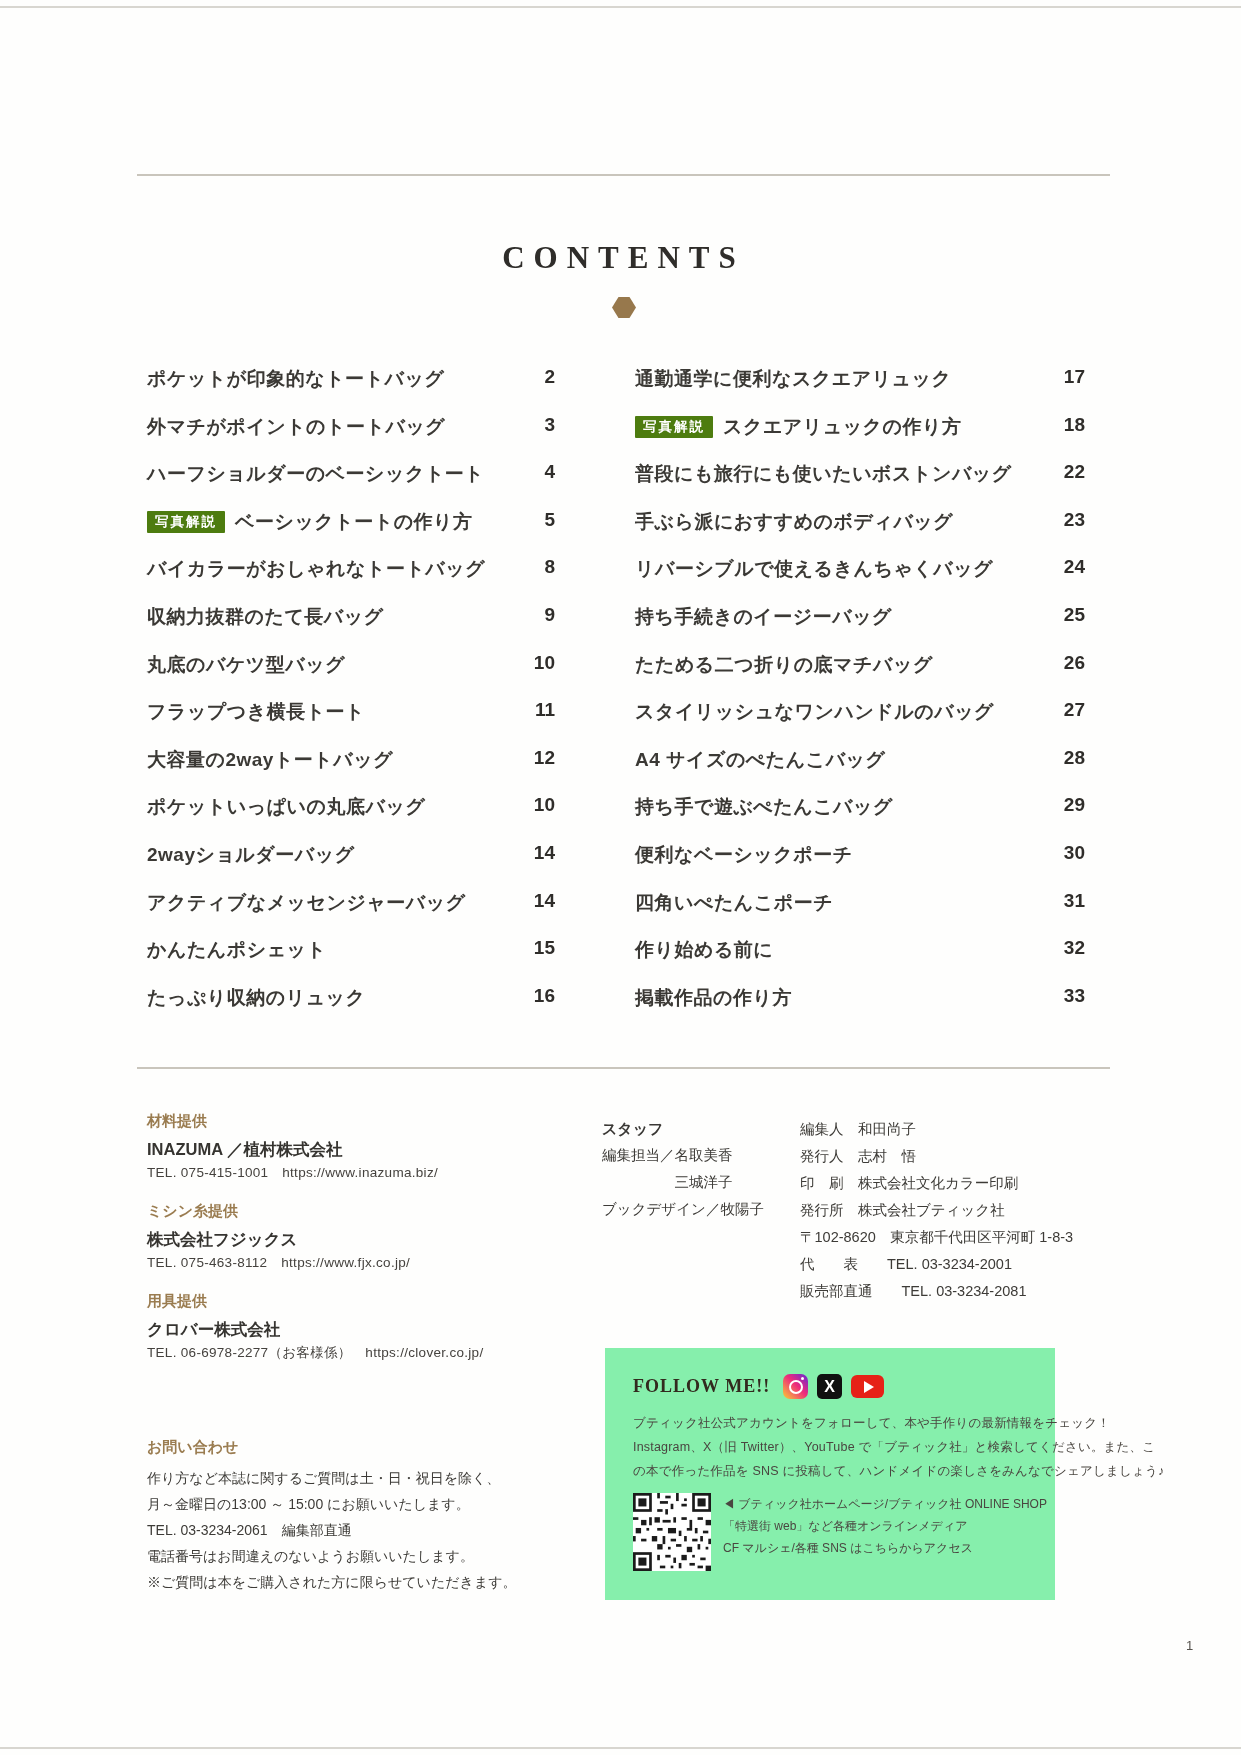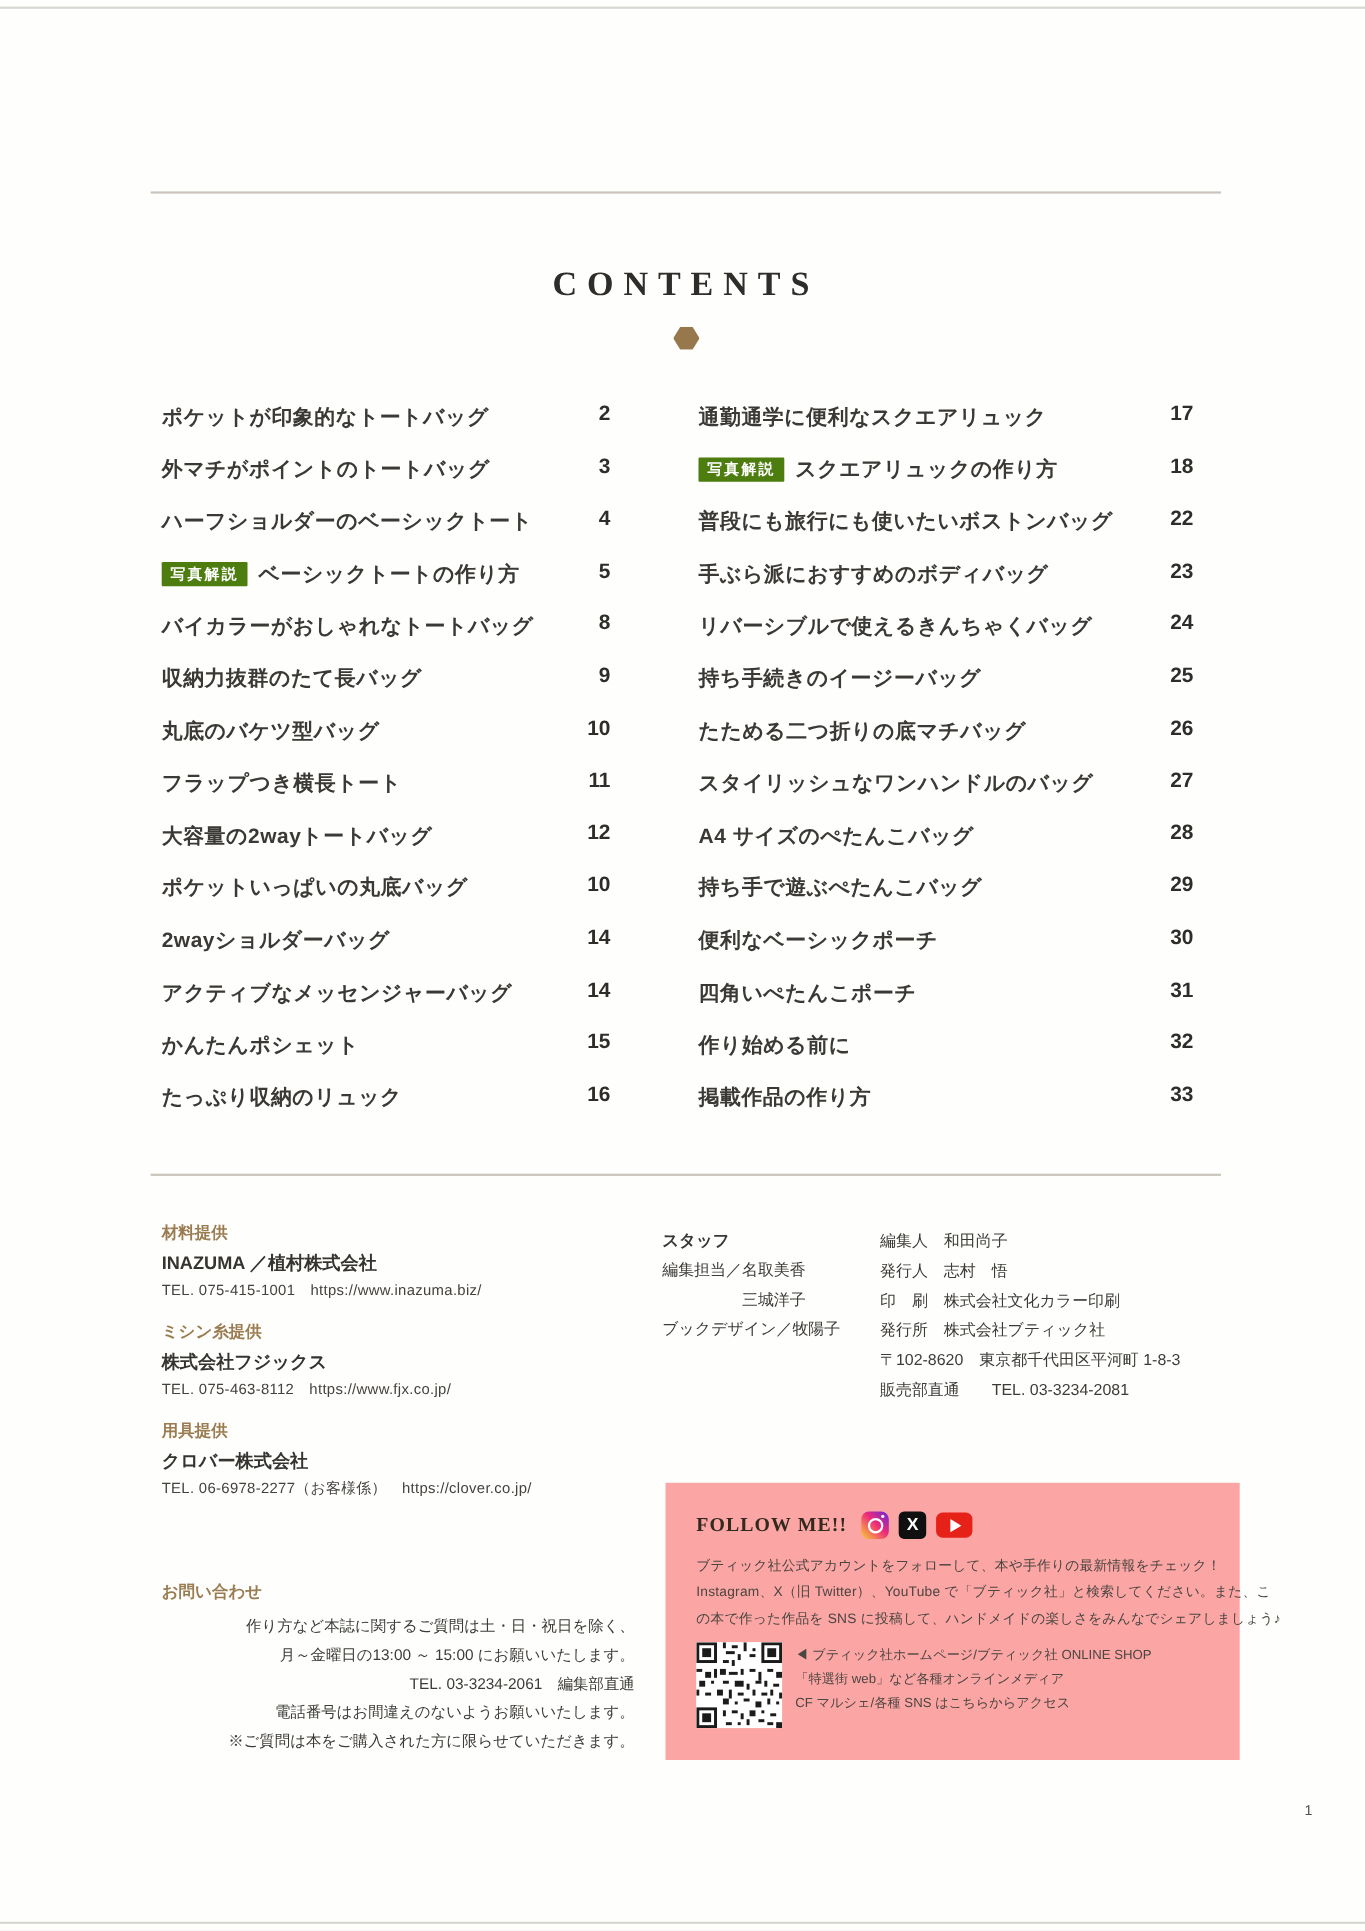--- a/index.html
+++ b/index.html
@@ -29,31 +29,31 @@
          padding:3px 8px;margin-right:10px;border-radius:1px;line-height:1.2;}
   .toc-page{font-size:19px;font-weight:700;color:#2f2d2a;}
 
   .credits{position:absolute;left:147px;top:1110px;width:430px;}
   .credit{margin-bottom:17px;}
   .credit-heading{font-size:15px;font-weight:700;color:#9a7c50;line-height:22px;margin-bottom:5px;}
   .credit-company{font-size:16.5px;font-weight:700;color:#363430;line-height:24px;margin-bottom:2px;}
   .credit-line{font-size:13.5px;color:#45423e;line-height:20px;letter-spacing:.3px;}
   .inquiry{margin-top:75px;}
   .inquiry-heading{font-size:15px;font-weight:700;color:#9a7c50;margin-bottom:8px;}
-  .inquiry .line{font-size:14px;color:#3d3b37;line-height:26px;text-align:right;}
+  .inquiry .line{font-size:14px;color:#3d3b37;line-height:26px;}
 
   .staff{position:absolute;left:602px;top:1116px;width:200px;}
   .staff-heading{font-size:15px;font-weight:700;color:#3a3835;line-height:26px;}
   .staff .line{font-size:14.5px;color:#3d3b37;line-height:27px;white-space:pre;}
 
   .publisher{position:absolute;left:800px;top:1116px;width:335px;}
   .publisher .line{font-size:14.5px;color:#3d3b37;line-height:27px;white-space:pre;}
 
-  .follow-box{position:absolute;left:605px;top:1348px;width:522px;height:252px;
-              background:#fca5a5;box-sizing:border-box;padding:26px 28px;}
+  .follow-box{position:absolute;left:605px;top:1348px;width:450px;height:252px;
+              background:#86efac;box-sizing:border-box;padding:26px 28px;}
   .follow-header{display:flex;align-items:center;gap:9px;}
   .follow-title{font-family:"Liberation Serif",serif;font-size:18px;font-weight:700;
                 letter-spacing:1px;color:#322a1e;margin-right:4px;}
   .icon-ig{position:relative;width:25px;height:25px;border-radius:7px;display:inline-block;
            background:linear-gradient(45deg,#f9ce34,#ee2a7b 55%,#6228d7);}
   .icon-ig::before{content:"";position:absolute;top:6px;left:6px;width:10px;height:10px;
            border:2px solid #fff;border-radius:50%;}
   .icon-ig::after{content:"";position:absolute;top:3px;right:4px;width:3px;height:3px;
            background:#fff;border-radius:50%;}
   .icon-x{width:25px;height:25px;border-radius:5px;background:#101010;display:flex;
@@ -358,20 +358,21 @@
       </div>
   </div>
 
   <div class="publisher">
 
   <div class="line">編集人　和田尚子</div>
       <div class="line">発行人　志村　悟</div>
       <div class="line">印　刷　株式会社文化カラー印刷</div>
       <div class="line">発行所　株式会社ブティック社</div>
       <div class="line">〒102-8620　東京都千代田区平河町 1-8-3</div>
+      <div class="line">代　　表　　TEL. 03-3234-2001</div>
       <div class="line">販売部直通　　TEL. 03-3234-2081</div>
     </div>
 
   <div class="follow-box">
     <div class="follow-header">
       <span class="follow-title">FOLLOW ME!!</span>
       <span class="icon-ig"></span>
       <span class="icon-x"></span>
       <span class="icon-yt"></span>
     </div>

